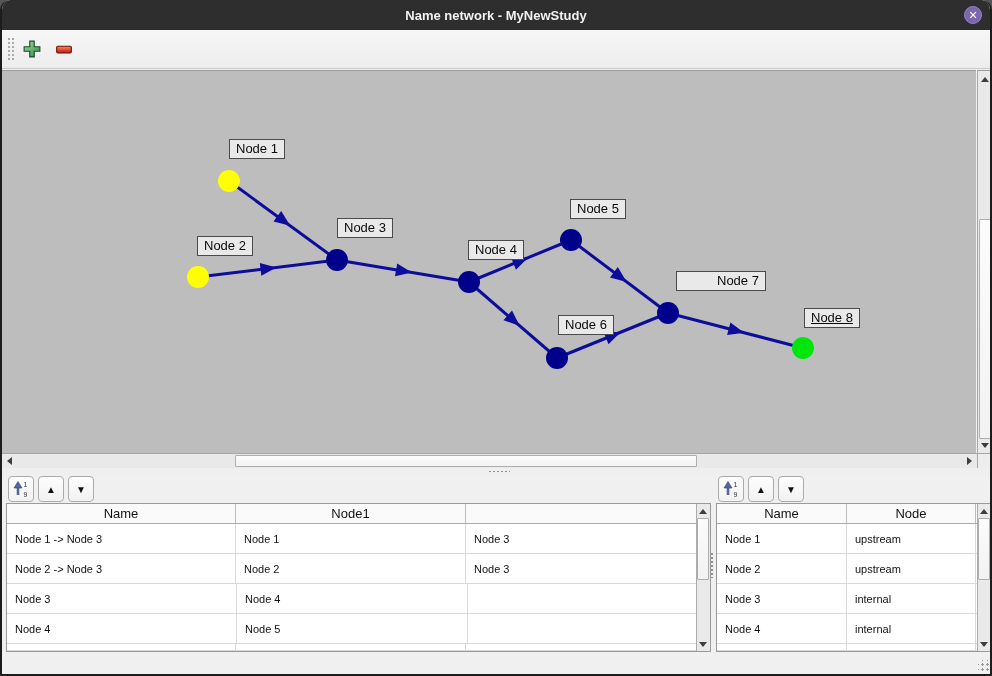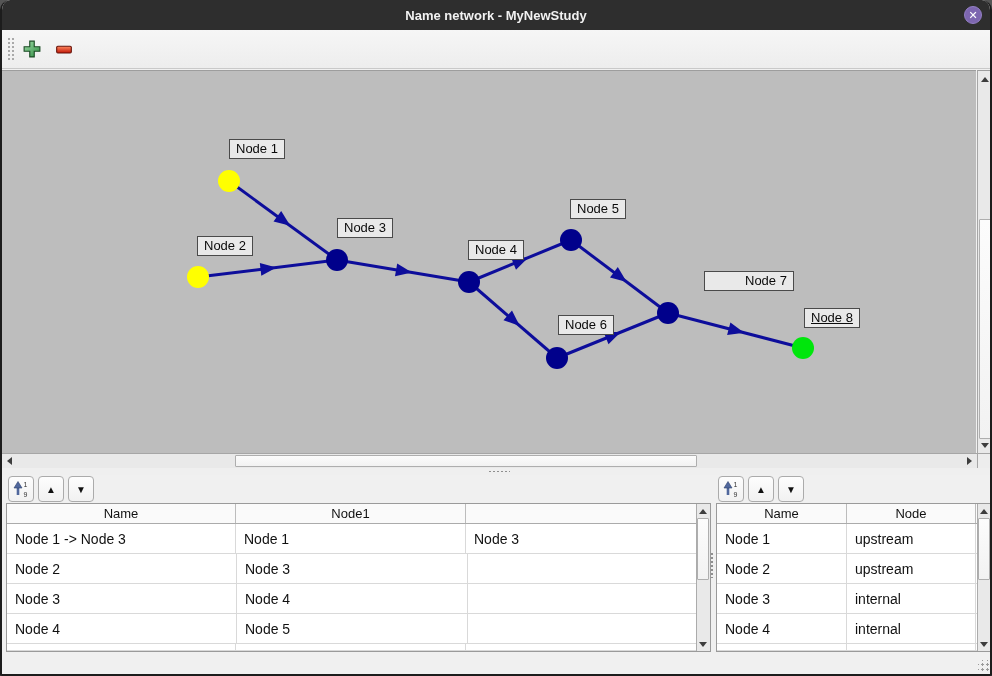--- a/index.html
+++ b/index.html
@@ -58,21 +58,21 @@
                border:1px solid #ababab; border-radius:4px; display:flex; align-items:center; justify-content:center;
                font-size:10px; color:#111; cursor:pointer; }
 
   .dtable { position:absolute; top:503px; background:#fff; border:1px solid #9a9a9a; overflow:hidden; }
   .dtable-left  { left:4px;   width:705px; height:149px; }
   .dtable-right { left:714px; width:276px; height:149px; }
   .thead { display:flex; height:20px; background:#fafafa; border-bottom:1px solid #ababab; }
   .th { display:flex; align-items:center; justify-content:center; font-size:13px; color:#111;
         border-right:1px solid #bcbcbc; cursor:pointer; }
   .trow { display:flex; height:30px; border-bottom:1px solid #d9d9d9; background:#fff; }
-  .td { display:flex; align-items:center; padding-left:8px; font-size:14px; color:#111;
+  .td { display:flex; align-items:center; padding-left:8px; font-size:11px; color:#111;
         border-right:1px solid #d9d9d9; overflow:hidden; white-space:nowrap; cursor:default; }
   .trow-partial { height:7px; }
   .tbl-vsb { position:absolute; top:0; right:0; width:14px; height:100%; background:#e9e9e9; border-left:1px solid #ababab; }
 </style>
 </head>
 <body>
 
 <div class="window">
 
   <div class="titlebar">
@@ -133,21 +133,21 @@
         <circle cx="666" cy="242" r="11" fill="#00008b"></circle>
         <circle cx="801" cy="277" r="11" fill="#00e60c"></circle>
       </svg>
     <div id="label-layer">
         <div class="node-label" style="left: 227px; top: 68px;">Node 1</div>
         <div class="node-label" style="left: 195px; top: 165px;">Node 2</div>
         <div class="node-label" style="left: 335px; top: 147px;">Node 3</div>
         <div class="node-label" style="left: 466px; top: 169px;">Node 4</div>
         <div class="node-label" style="left: 568px; top: 128px;">Node 5</div>
         <div class="node-label" style="left: 556px; top: 244px;">Node 6</div>
-        <div class="node-label" style="left: 702px; top: 200px; padding-left: 40px;">Node 7</div>
+        <div class="node-label" style="left: 674px; top: 200px; padding-left: 40px;">Node 7</div>
         <div class="node-label" style="left: 802px; top: 237px; text-decoration: underline;">Node 8</div>
       </div>
   </div>
 
   <div class="vsb vsb-canvas">
     <div class="sb-arrow" style="top:1px;left:0;">
         <div class="tri-up"></div>
       </div>
     <div class="sb-handle" style="left:1px; top:148px; width:12px; height:220px;"></div>
     <div class="sb-arrow" style="bottom:1px;left:0;">
@@ -204,20 +204,21 @@
       <div class="thead">
         <div class="th" style="width: 229px;">Name</div>
         <div class="th" style="width: 230px;">Node1</div>
       </div>
     <div class="trow">
         <div class="td" style="width: 229px;">Node 1 -&gt; Node 3</div>
         <div class="td" style="width: 230px;">Node 1</div>
         <div class="td" style="width: 231px;">Node 3</div>
       </div>
       <div class="trow">
+        <div class="td" style="width: 229px;">Node 2 -&gt; Node 3</div>
         <div class="td" style="width: 230px;">Node 2</div>
         <div class="td" style="width: 231px;">Node 3</div>
       </div>
       <div class="trow">
         <div class="td" style="width: 230px;">Node 3</div>
         <div class="td" style="width: 231px;">Node 4</div>
       </div>
       <div class="trow">
         <div class="td" style="width: 230px;">Node 4</div>
         <div class="td" style="width: 231px;">Node 5</div>

